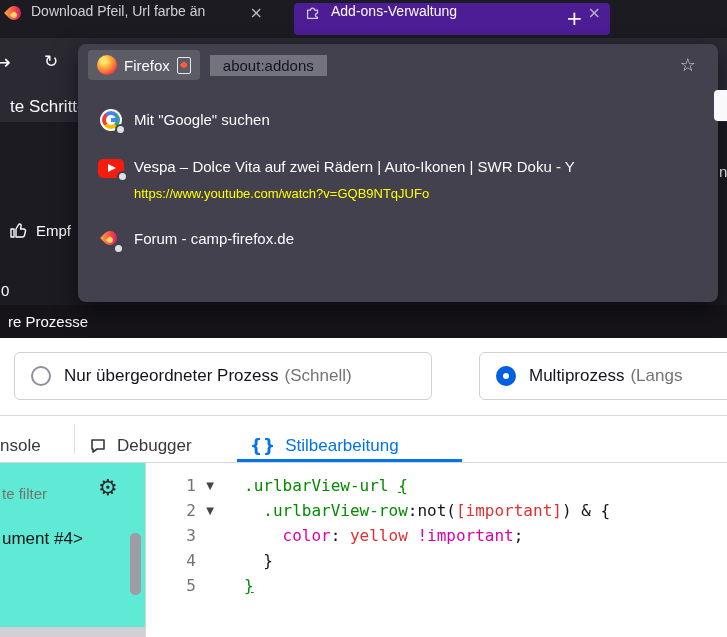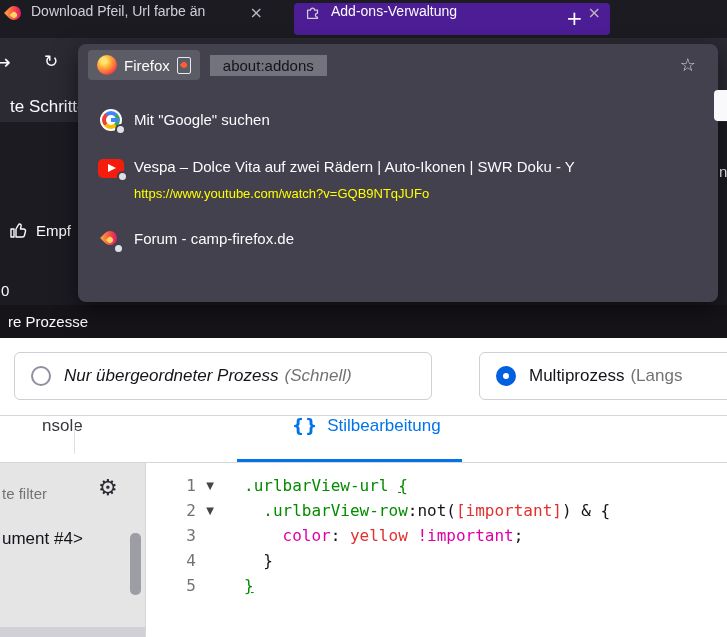--- a/index.html
+++ b/index.html
@@ -81,43 +81,43 @@
 
   
   .processbar { position:absolute; left:0; top:305px; width:727px; height:33px; background:#161419;
      display:flex; align-items:center; }
   .processbar span { margin-left:8px; font-size:15px; color:#fbfbfe; }
 
   
   .options { position:absolute; left:0; top:338px; width:727px; height:77px; background:#fff; }
   .optcard { position:absolute; top:14px; height:48px; border:1px solid #cfcfd4; border-radius:6px;
      background:#fff; display:flex; align-items:center; overflow:hidden; }
-  .card1 { left:14px; width:418px;font-style:italic; }
+  .card1 { left:14px; width:418px; }
   .card2 { left:479px; width:260px; }
   .radio { width:20px; height:20px; border-radius:50%; margin:0 13px 0 16px; flex:none; }
   .radio.off { border:2px solid #8f8f9d; background:#fff; }
   .radio.on { border:7px solid #0060df; background:#fff; }
   .optlabel { font-size:17px; color:#15141a; white-space:nowrap; }
   .opthint { font-size:17px; color:#737373; margin-left:6px; white-space:nowrap; }
 
   
   .dt-tabbar { position:absolute; left:0; top:415px; width:727px; height:48px; background:#fff;
      border-top:1px solid #d7d7db; border-bottom:1px solid #d7d7db; }
-  .dt-item { position:absolute; top:0; height:44px; display:flex; gap:9px;
-     color:#38383d; font-size:17px;margin-left:42px; }
+  .dt-item { position:absolute; top:8px; height:44px; display:flex; align-items:center; gap:9px;
+     color:#38383d; font-size:17px; }
   .dt-konsole { left:0; }
   .dt-sep { position:absolute; left:74px; top:8px; width:1px; height:30px; background:#e0e0e2; }
   .dt-debugger { left:88px; }
   .dt-stil { left:250px; color:#0074e8; }
   .braces { font-size:17px; font-weight:bold; letter-spacing:1px; color:#0074e8; }
   .dt-perf { left:481px; }
   .dt-underline { position:absolute; left:237px; top:43px; width:225px; height:3px; background:#0074e8; }
 
   
-  .sheet-panel { position:absolute; left:0; top:463px; width:146px; height:174px; background:#e5e5e5;
+  .sheet-panel { position:absolute; left:0; top:463px; width:146px; height:174px; background:#5eead4;
      border-right:1px solid #d7d7db; }
   .filter-input { position:absolute; left:0; top:20px; width:94px; border:none; outline:none;
      background:transparent; font-size:15px; color:#737373; padding:2px 0 2px 2px;
      font-family:"Liberation Sans",sans-serif; }
   .filter-input::placeholder { color:#737373; opacity:1; }
   .gear-btn { position:absolute; left:98px; top:12px; font-size:22px; color:#2b2a33;
      background:none; border:none; cursor:pointer; }
   .sheet-item { position:absolute; left:2px; top:66px; font-size:17px; color:#15141a; white-space:nowrap; }
   .vscroll { position:absolute; left:130px; top:70px; width:11px; height:62px; background:#9d9da5; border-radius:5px; }
   .hstrip { position:absolute; left:0; top:164px; width:145px; height:10px; background:#d0d0d6; }
@@ -194,20 +194,26 @@
       <span class="optlabel">Multiprozess</span>
       <span class="opthint">(Langs</span>
     </div>
   </div>
 
   <div class="dt-tabbar">
     <div class="dt-item dt-konsole">
       <span>nsole</span>
     </div>
     <span class="dt-sep"></span>
+    <div class="dt-item dt-debugger">
+      <svg width="20" height="20" viewBox="0 0 20 20">
+        <path d="M4 4h12v9H9l-4 3v-3H4z" fill="none" stroke="#38383d" stroke-width="1.6" stroke-linejoin="round"></path>
+      </svg>
+      <span>Debugger</span>
+    </div>
     <div class="dt-item dt-stil">
       <span class="braces uniglyph">{}</span>
       <span>Stilbearbeitung</span>
     </div>
     <div class="dt-underline"></div>
   </div>
 
   <div class="sheet-panel">
     <input class="filter-input" placeholder="te filter" style="">
     <button class="gear-btn uniglyph">⚙</button>

